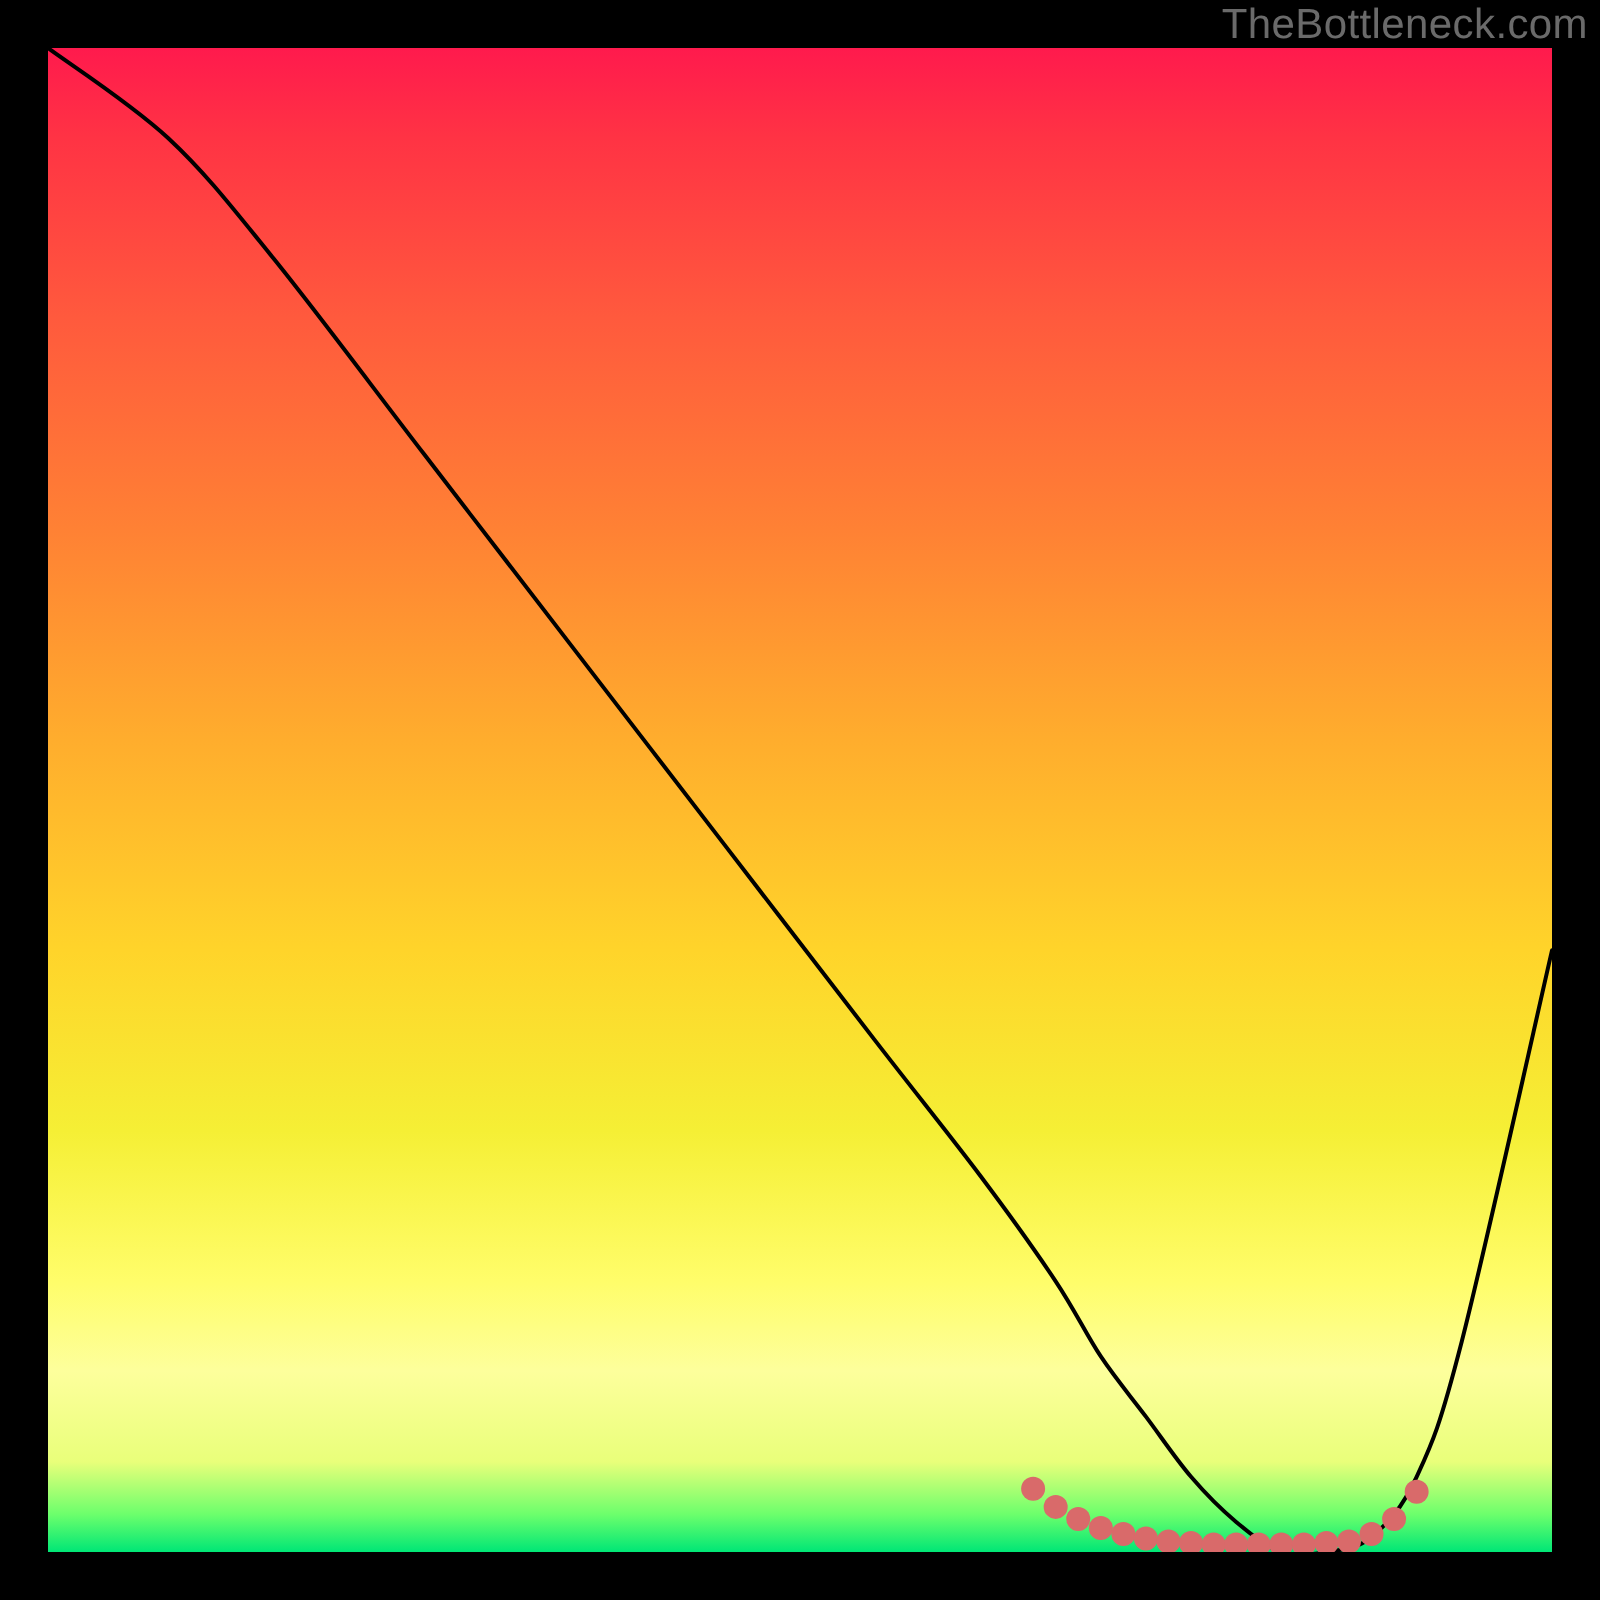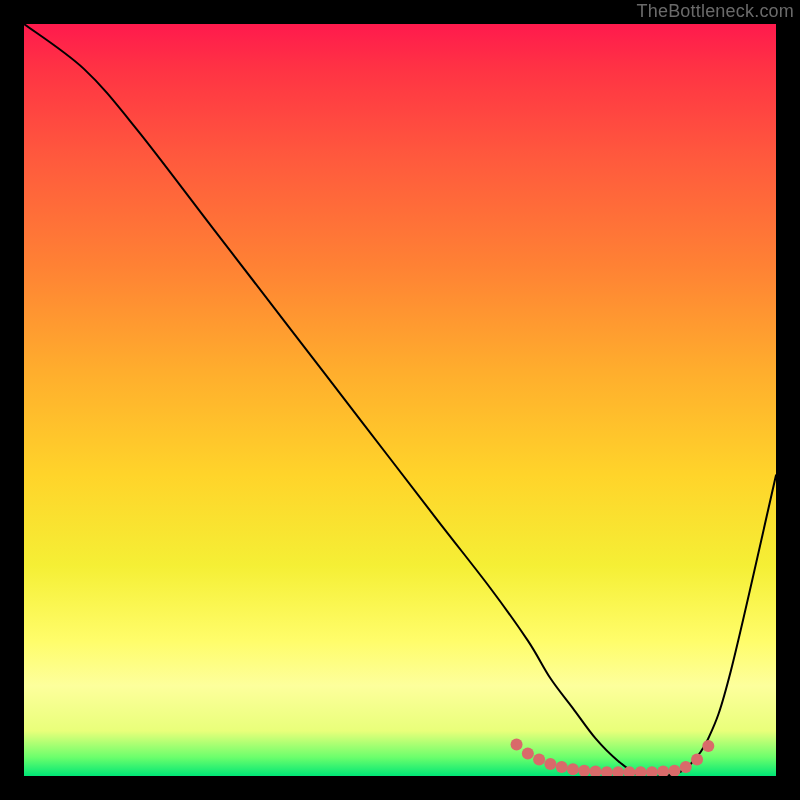--- a/index.html
+++ b/index.html
@@ -45,21 +45,21 @@
     position: absolute;
     left: 0;
     top: 0;
     width: 100%;
     height: 100%;
   }
   .watermark {
     position: absolute;
     top: 1px;
     right: 6px;
-    font-size: 18px;
+    font-size: 21px;
     font-weight: 500;
     color: #6a6a6a;
     letter-spacing: 0.2px;
     font-family: Arial, Helvetica, sans-serif;
   }
 </style>
 </head>
 <body>
 
 <div class="chart-frame">

